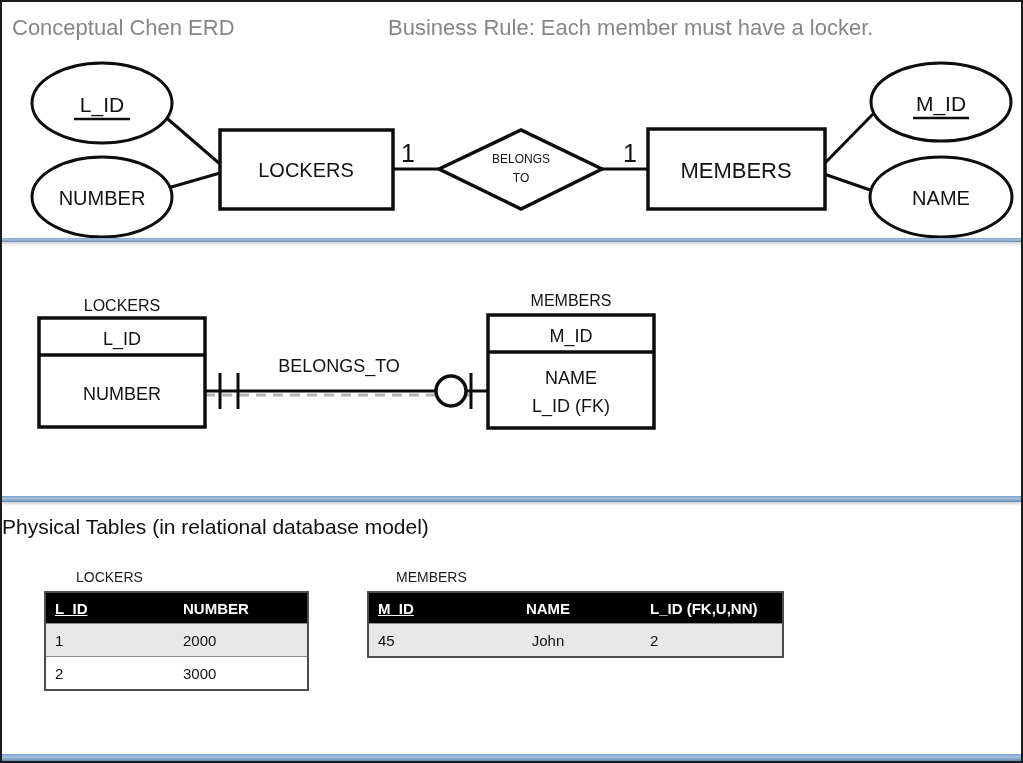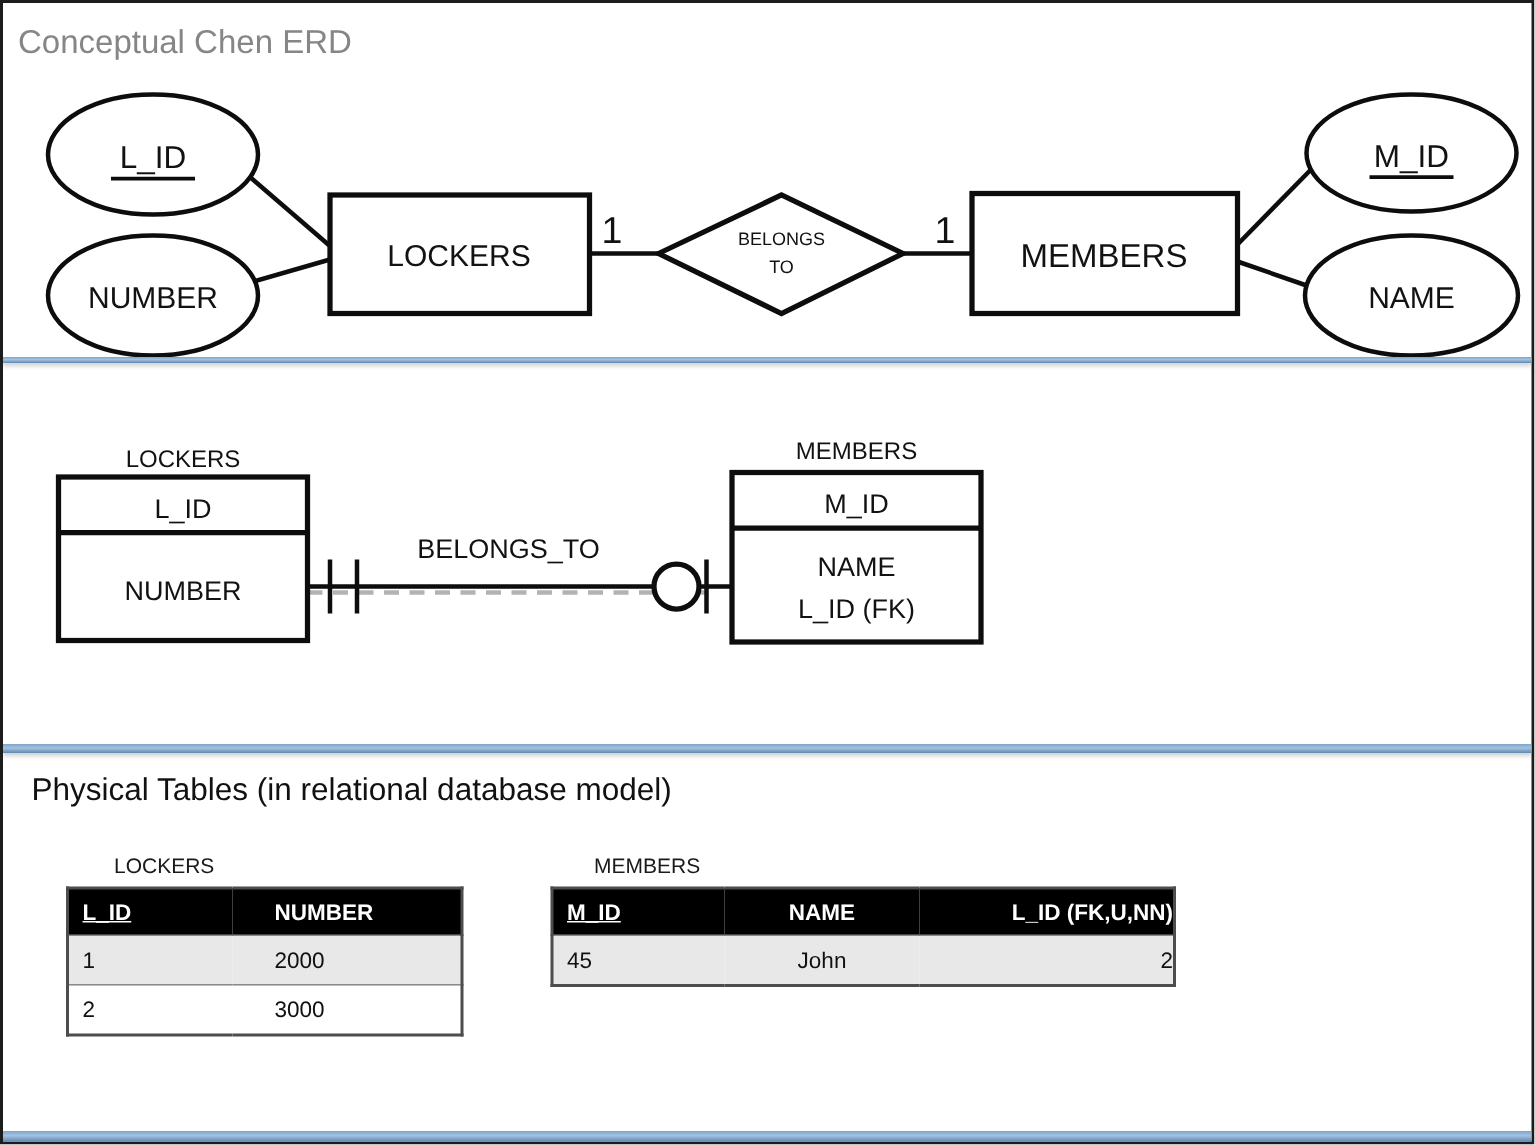--- a/index.html
+++ b/index.html
@@ -9,33 +9,34 @@
   .divider{position:absolute;left:0;width:1019px;background:linear-gradient(180deg,#7fa5ca 0%,#a3c3e0 45%,#5f88b0 100%);box-shadow:0 2px 3px rgba(120,120,120,.35);}
   .sec-title{position:absolute;font-size:21px;color:#111;white-space:nowrap;}
   .gray-title{position:absolute;font-size:22px;color:#868686;white-space:nowrap;}
   .tbl-caption{position:absolute;font-size:14px;color:#1a1a1a;white-space:nowrap;}
   table.phys{position:absolute;border-collapse:collapse;table-layout:fixed;font-size:15px;color:#111;}
   table.phys th{background:#000;color:#fff;font-weight:bold;text-align:left;height:30px;padding:0;}
   table.phys td{height:32px;padding:0;border-top:1px solid #8a8a8a;}
   table.phys{border:2px solid #4d4d4d;}
   table.phys .pl8{padding-left:9px;}
   table.phys .pl28{padding-left:28px;}
-  table.phys .pl36{padding-left:37px;text-align:right;}
+  table.phys .pl36{padding-left:37px;}
   table.phys .ctr{text-align:center;}
   table.phys tr.alt td{background:#e8e8e8;}
   .und{text-decoration:underline;}
   .ref-note{position:absolute;font-size:15px;color:#1a1a1a;white-space:nowrap;}
 </style>
 </head>
 <body>
 
 <div id="stage">
 
   <div class="section" style="top:0;height:237px;">
     <div class="gray-title" style="left:10px;top:13px;">Conceptual Chen ERD</div>
+    <div class="gray-title" style="left:386px;top:13px;">Business Rule: Each member must have a locker.</div>
 
     <svg width="1019" height="237" viewBox="0 0 1019 237" style="position:absolute;left:0;top:0;">
 
       <g stroke="#0d0d0d" stroke-width="3">
         <line x1="160" y1="112" x2="218" y2="162"></line>
         <line x1="166" y1="186" x2="218" y2="171"></line>
         <line x1="390" y1="167" x2="437" y2="167"></line>
         <line x1="598" y1="167" x2="646" y2="167"></line>
         <line x1="822" y1="162" x2="873" y2="110"></line>
         <line x1="822" y1="172" x2="871" y2="189"></line>
@@ -93,21 +94,21 @@
       <line x1="486" y1="109" x2="652" y2="109" stroke="#0d0d0d" stroke-width="3.5"></line>
       <text x="569" y="99" font-size="18" text-anchor="middle">M_ID</text>
       <text x="569" y="141" font-size="18" text-anchor="middle">NAME</text>
       <text x="569" y="169" font-size="18" text-anchor="middle">L_ID (FK)</text>
     </svg>
   </div>
 
   <div class="divider" style="top:494px;height:6px;"></div>
 
   <div class="section" style="top:501px;height:255px;">
-    <div class="sec-title" style="left:19px;top:12px;text-align:center;">Physical Tables (in relational database model)</div>
+    <div class="sec-title" style="left:0;top:12px;text-align:center;">Physical Tables (in relational database model)</div>
 
     <div class="tbl-caption" style="left:74px;top:66px;">LOCKERS</div>
     <table class="phys" style="left:42px;top:88px;width:263px;">
       <colgroup>
           <col style="width:110px">
           <col style="width:153px">
         </colgroup>
       <tbody>
           <tr>
         <th class="pl8"><span class="und">L_ID</span></th>

